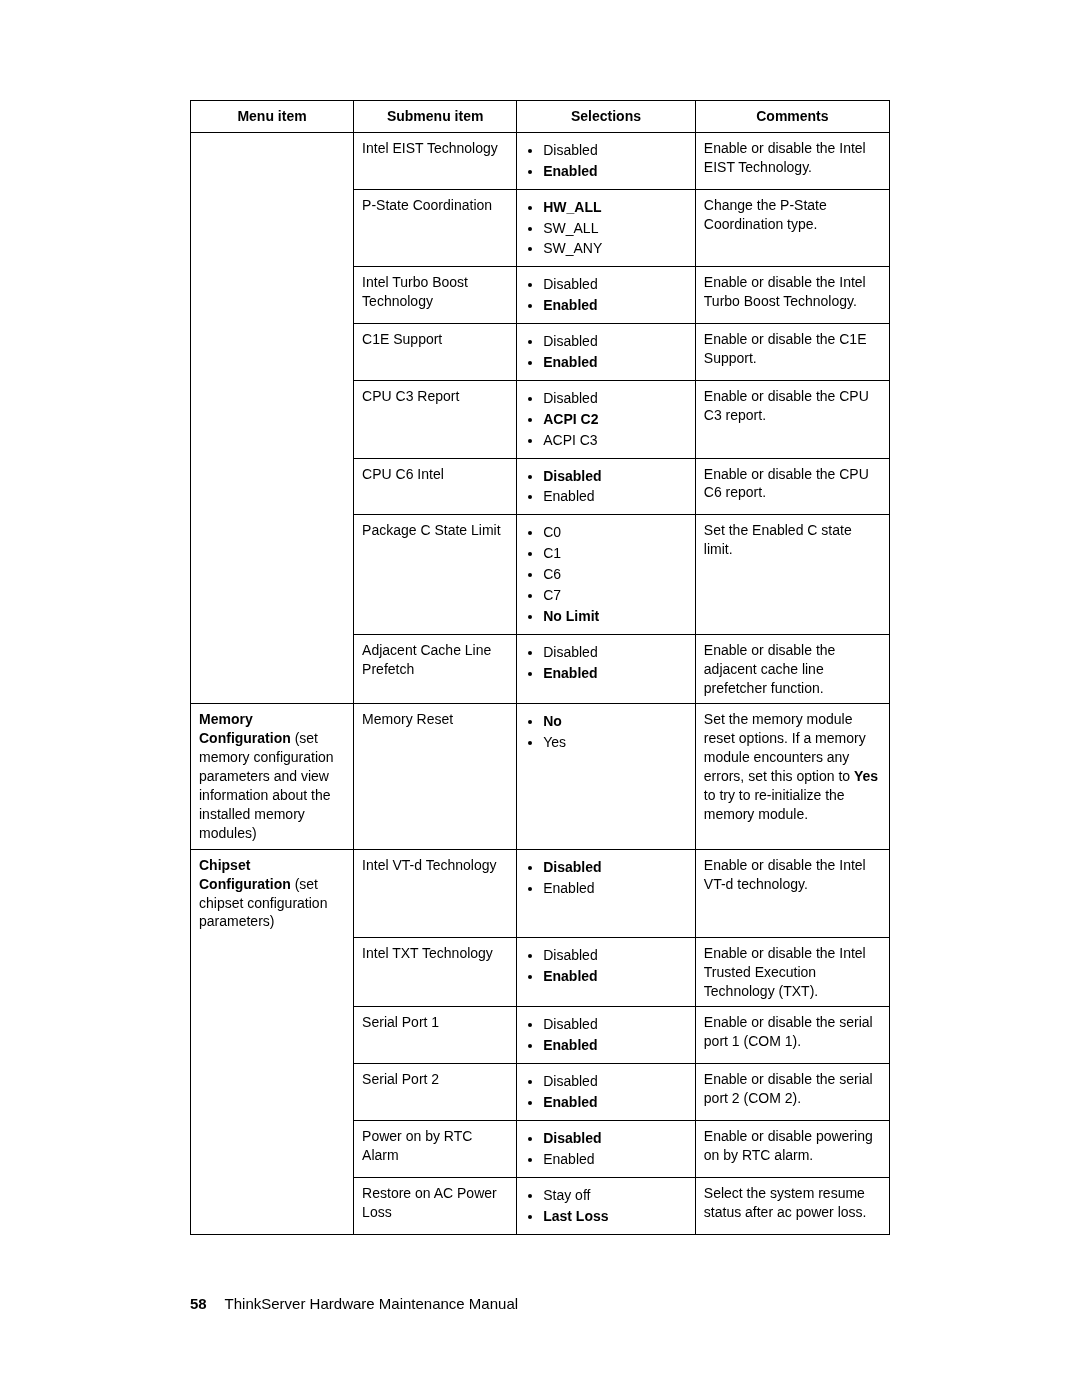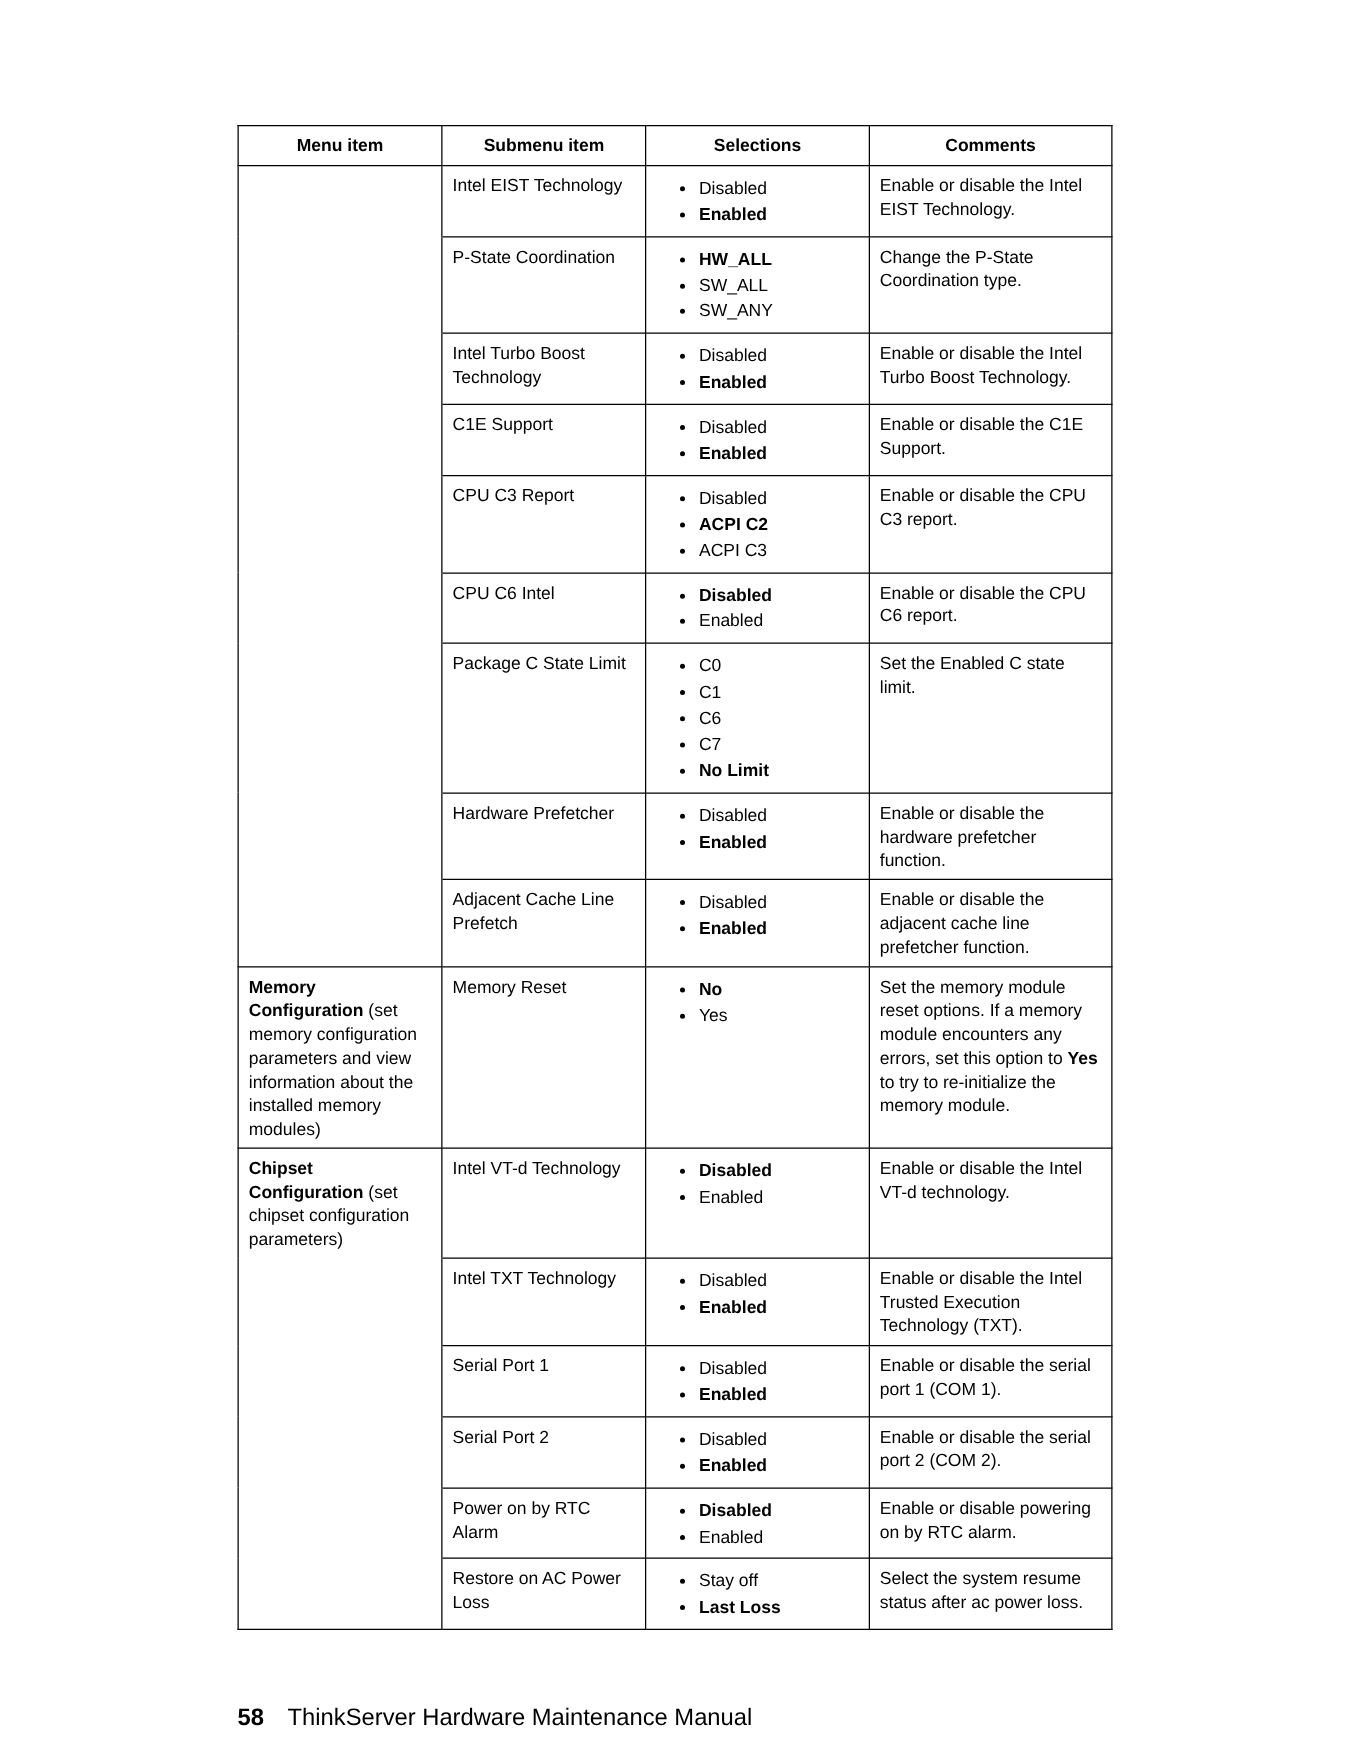--- a/index.html
+++ b/index.html
@@ -48,26 +48,26 @@
     border-bottom: 0px;
   }
   td.menu-item.group-close {
     border-top: 0px;
   }
   ul.sel {
     margin: 0;
     padding-left: 18px;
   }
   ul.sel li {
-    margin: 2px 16px;
+    margin: 2px 0;
   }
   .b { font-weight: bold; }
   .footer {
     margin-top: 60px;
-    font-size: 19px;
+    font-size: 15px;
   }
   .footer .pn {
     font-weight: bold;
     margin-right: 14px;
   }
   .menu-title { font-weight: bold; }
   .menu-desc { font-weight: normal; margin-top: 44px; }
 </style>
 </head>
 <body>
@@ -166,31 +166,20 @@
               <li>C0</li>
               <li>C1</li>
               <li>C6</li>
               <li>C7</li>
               <li><span class="b">No Limit</span></li>
             </ul>
           </td>
           <td>Set the Enabled C state limit.</td>
         </tr>
         <tr>
-          <td class="menu-item group-mid"></td>
-          <td>Hardware Prefetcher</td>
-          <td>
-            <ul class="sel">
-              <li>Disabled</li>
-              <li><span class="b">Enabled</span></li>
-            </ul>
-          </td>
-          <td>Enable or disable the hardware prefetcher function.</td>
-        </tr>
-        <tr>
           <td class="menu-item group-close"></td>
           <td>Adjacent Cache Line Prefetch</td>
           <td>
             <ul class="sel">
               <li>Disabled</li>
               <li><span class="b">Enabled</span></li>
             </ul>
           </td>
           <td>Enable or disable the adjacent cache line prefetcher function.</td>
         </tr>

